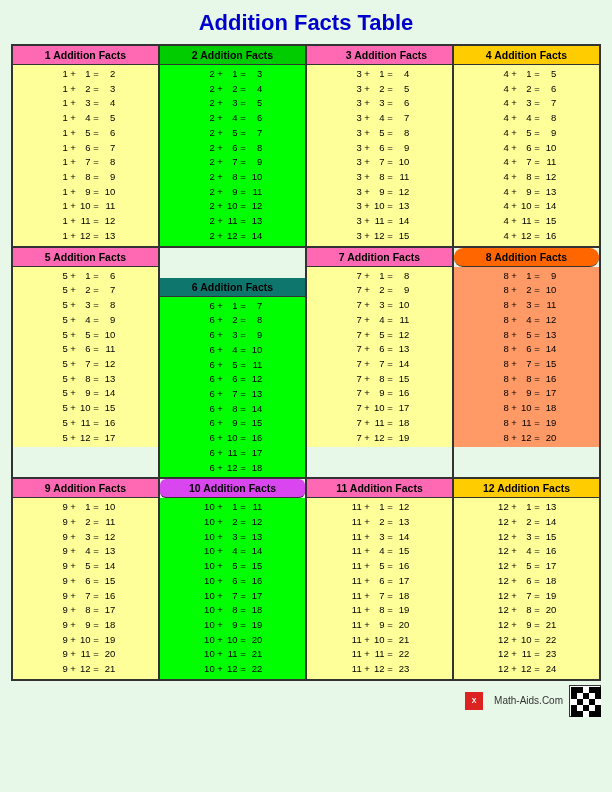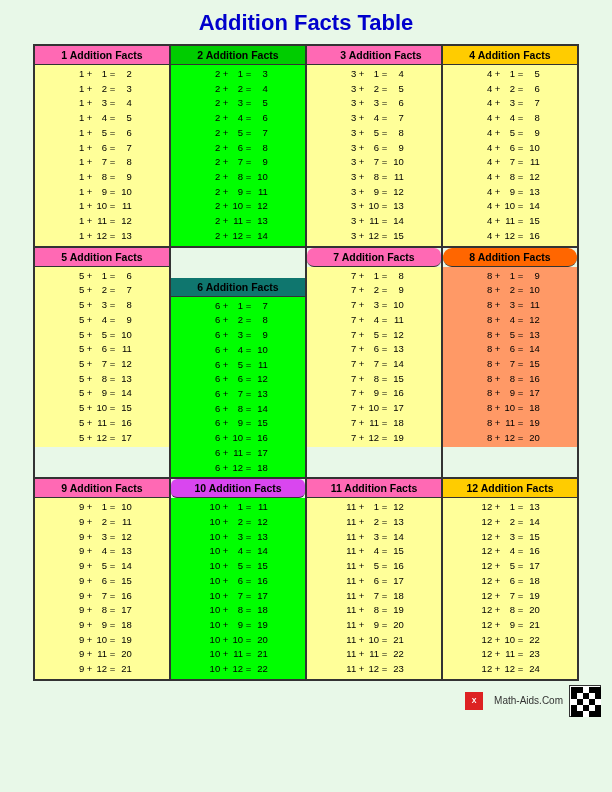--- a/index.html
+++ b/index.html
@@ -15,21 +15,21 @@
     }
     #page-title {
       color: #0000cc;
       font-size: 22px;
       font-weight: bold;
       margin-bottom: 8px;
       text-align: center;
     }
     .main-table {
       border: 2px solid #333;
-      width: 546px;
+      width: 590px;
     }
     .section-row {
       display: flex;
       flex-direction: row;
       border-bottom: 2px solid #333;
     }
     .section-row:last-child {
       border-bottom: none;
     }
     .section {
@@ -79,21 +79,21 @@
     .s2-header { background: #00cc00; }
     .s2-body   { background: #00ff00; }
     .s3-header { background: #ff69b4; padding-left: 16px; }
     .s3-body   { background: #ffff99; }
     .s4-header { background: #ffcc00; }
     .s4-body   { background: #ffff99; }
     .s5-header { background: #ff69b4; }
     .s5-body   { background: #ffff99; }
     .s6-header { background: #0f766e; margin-top: 30px; }
     .s6-body   { background: #00ff00; }
-    .s7-header { background: #ff69b4; border-radius: 7px; }
+    .s7-header { background: #ff69b4; }
     .s7-body   { background: #ffff99; }
     .s8-header { background: #ff6600; border-radius: 9px; }
     .s8-body   { background: #ff9966; }
     .s9-header { background: #ff69b4; }
     .s9-body   { background: #ffff99; }
     .s10-header { background: #d946ef; border-radius: 6px; }
     .s10-body   { background: #00ff00; }
     .s11-header { background: #ff69b4; }
     .s11-body   { background: #ffff99; }
     .s12-header { background: #ffcc00; }

